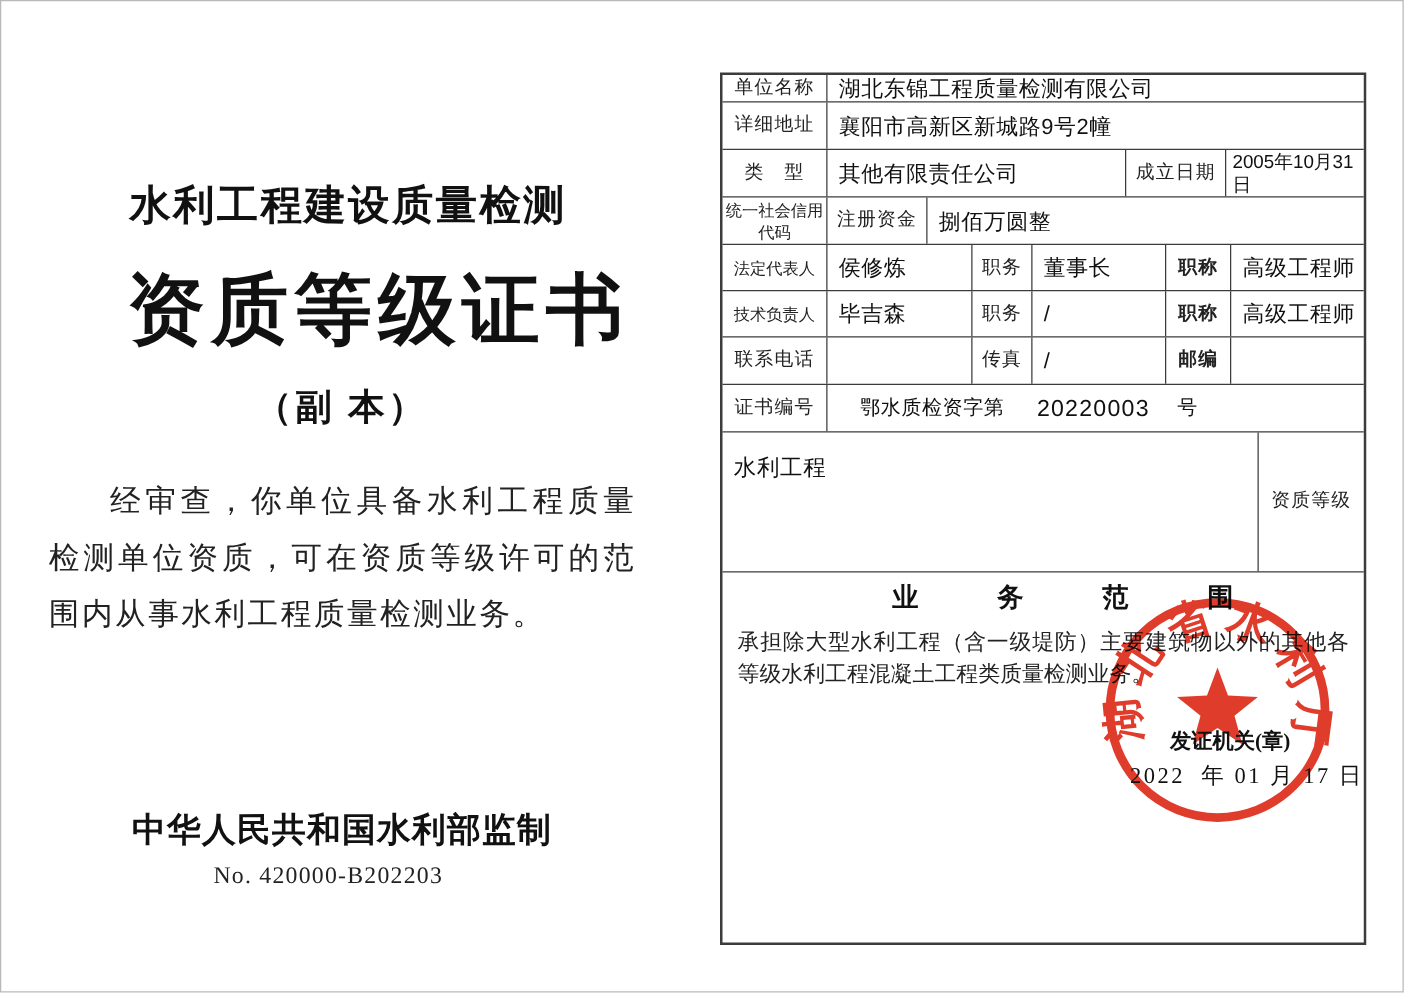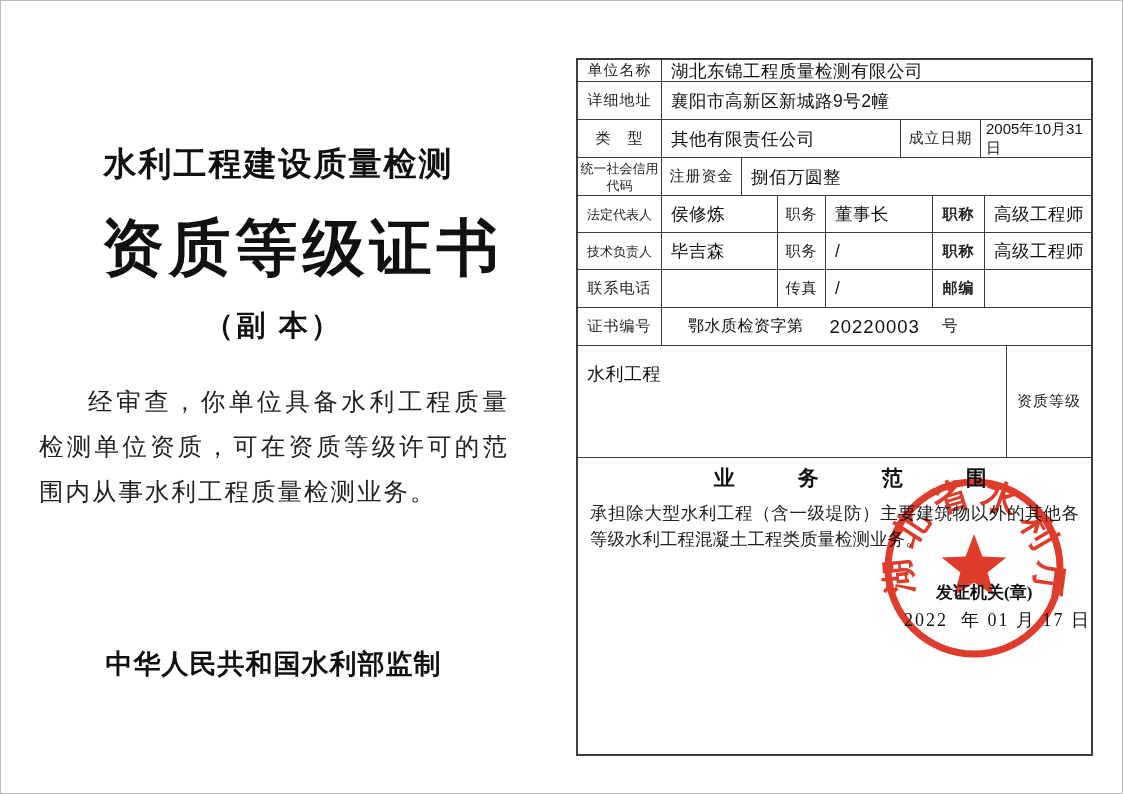--- a/index.html
+++ b/index.html
@@ -112,20 +112,21 @@
 </style>
 </head>
 <body>
 
 <div class="left-panel">
   <div class="title1">水利工程建设质量检测</div>
   <div class="title2">资质等级证书</div>
   <div class="subtitle">（副 本）</div>
   <div class="statement">经审查，你单位具备水利工程质量检测单位资质，可在资质等级许可的范围内从事水利工程质量检测业务。</div>
   <div class="issuer">中华人民共和国水利部监制</div>
+  <div class="serial">No. 420000-B202203</div>
 </div>
 
 <div class="cert-table">
 
   <div class="row h39">
     <div class="cell w84 lbl">单位名称</div>
     <div class="cell wrest val">湖北东锦工程质量检测有限公司</div>
   </div>
 
   <div class="row h38">

